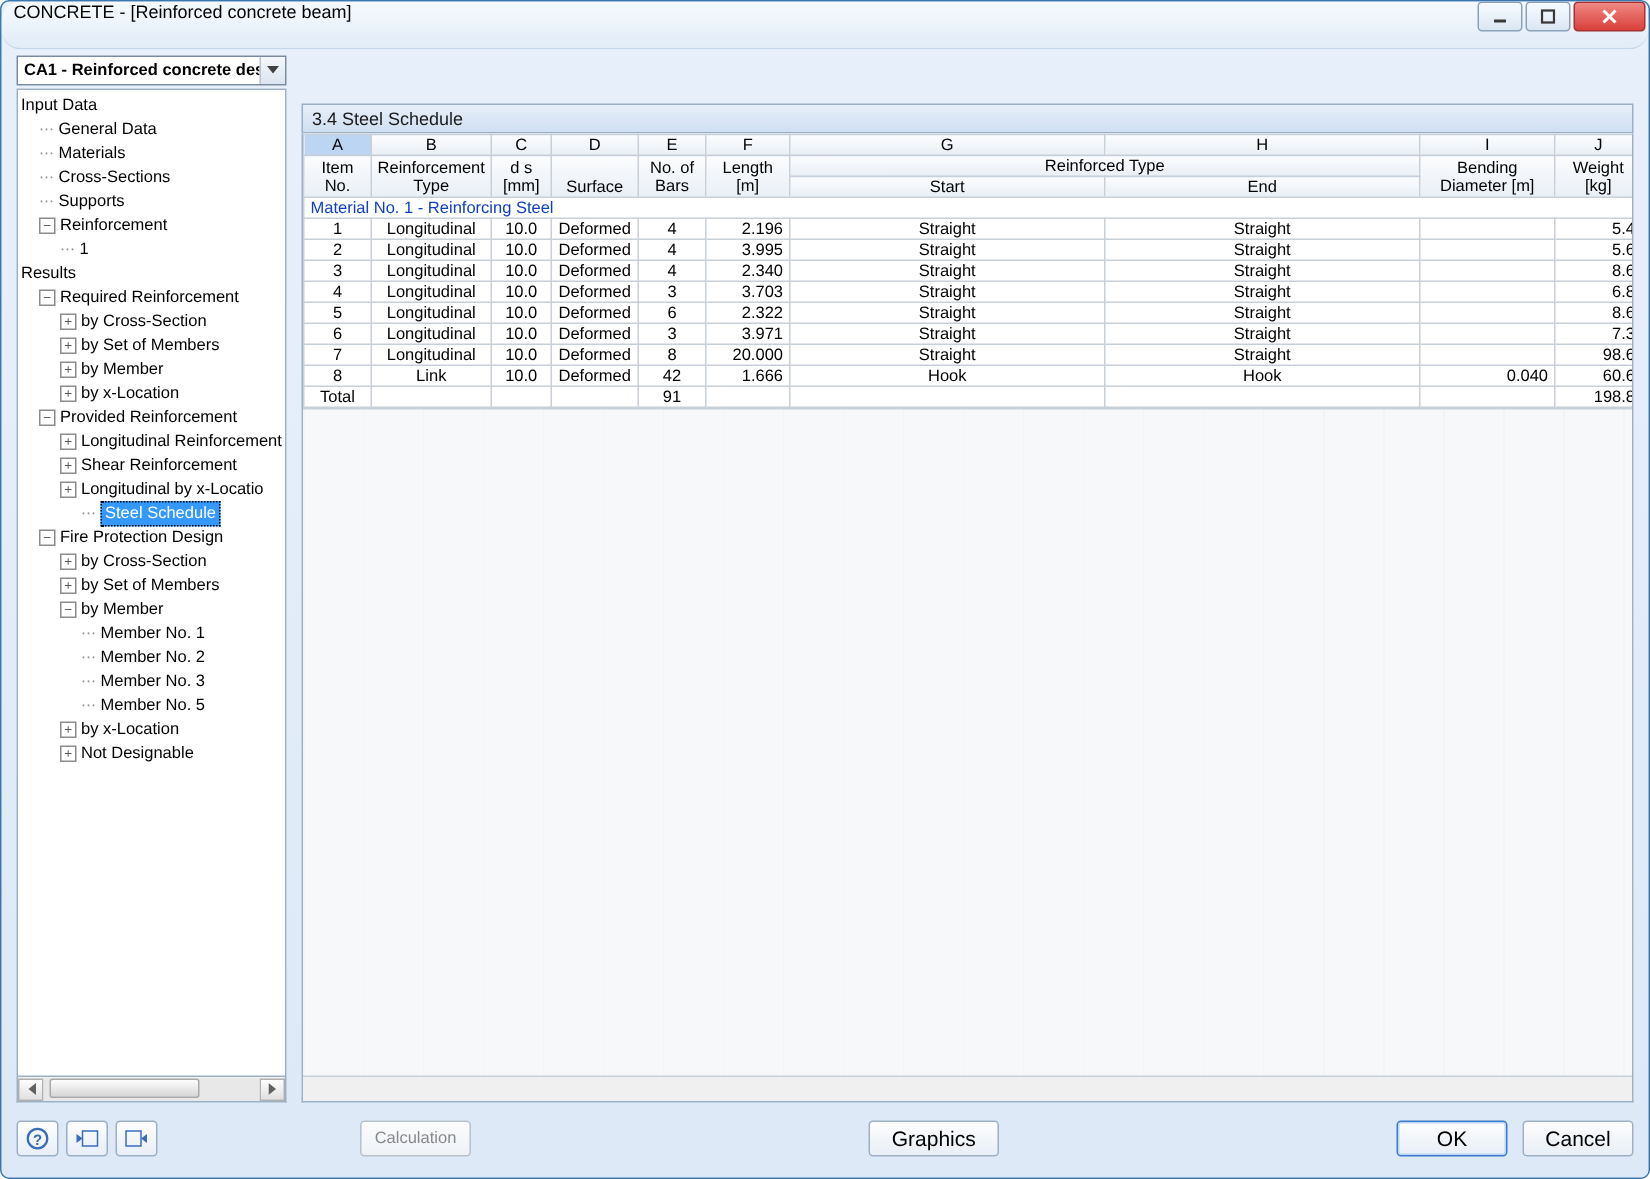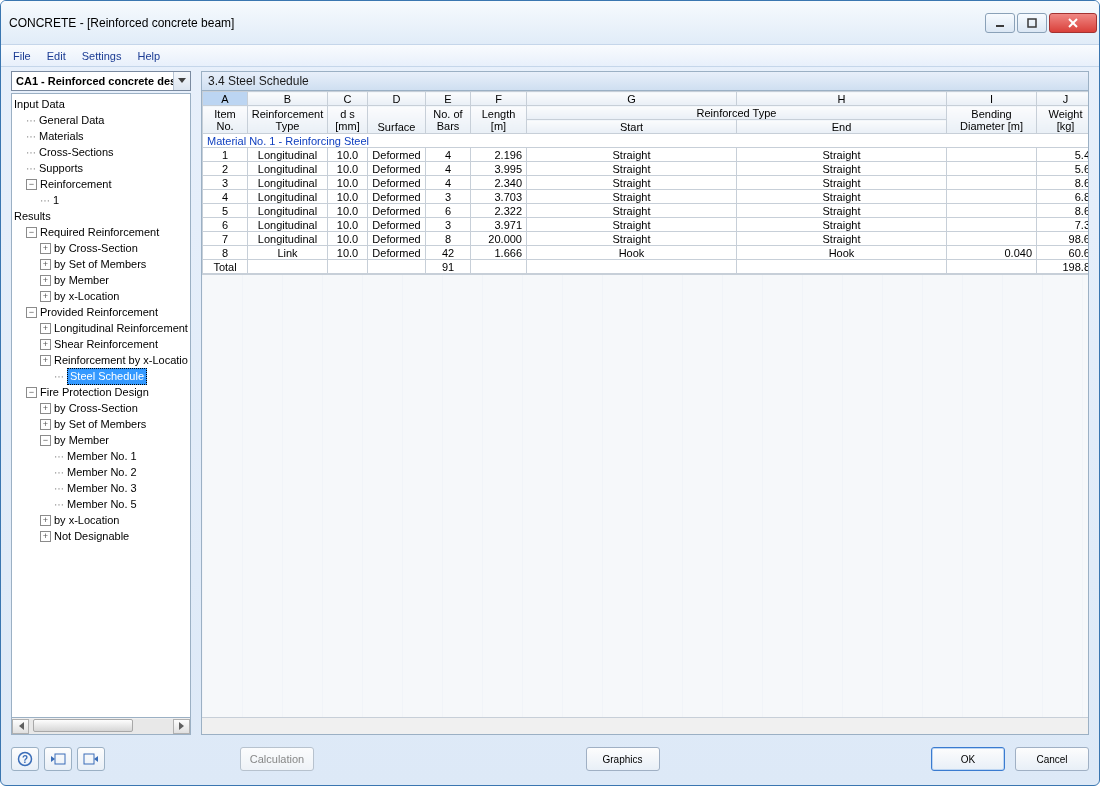--- a/index.html
+++ b/index.html
@@ -6,22 +6,22 @@
 body { margin: 0; padding: 0; background: #fff; font-size: 11px; color: #000; user-select: none; }
 
 .window {
   width: 1100px; height: 786px; border: 1px solid #3a76b0; border-radius: 6px;
   display: flex; flex-direction: column; overflow: hidden;
   background: linear-gradient(#e8f0fb, #dde9f7);
 }
 
 
 .titlebar {
-  height: 44px; display: flex; align-items: center; padding: 0 2px 0 8px;
-  background: linear-gradient(#f6fafd, #e1ecf8); border-bottom: 1px solid #c5d6ea;
+  height: 32px; display: flex; padding: 0 2px 0 8px;
+  background: linear-gradient(#f6fafd, #e1ecf8); border-bottom: 1px solid #c5d6ea; border-radius: 13px;
 }
 .titlebar-title { flex: 1; font-size: 12px; color: #000; }
 .titlebar-buttons { display: flex; }
 .tb-btn {
   width: 30px; height: 20px; border: 1px solid #8aa1b8; border-radius: 3px;
   margin-left: 2px; display: flex; align-items: center; justify-content: center;
   background: linear-gradient(#f7fbff, #dbe7f4); font-size: 12px;
 }
 .tb-close {
   width: 48px; background: linear-gradient(#f08884, #d9403a); border-color: #a33231; color: #fff;
@@ -86,21 +86,21 @@
 .hs-track { flex: 1; height: 15px; background: #e8e8e8; position: relative; }
 .hs-thumb {
   position: absolute; left: 4px; top: 0; width: 100px; height: 13px;
   background: linear-gradient(#fdfdfd, #d6d6d6); border: 1px solid #a8a8a8; border-radius: 2px;
 }
 
 
 .right-panel { flex: 1; display: flex; flex-direction: column; margin-left: 10px; min-width: 0; }
 .panel-title {
   height: 20px; background: linear-gradient(#e8effa, #cfdff1); border: 1px solid #9bb0c4;
-  display: flex; align-items: center; padding: 0 6px; font-size: 12px; color: #1a1a1a;
+  display: flex; align-items: center; padding: 0 6px; font-size: 12px; color: #1a1a1a; margin-top: 32px;
 }
 .grid-wrap {
   flex: 1; border: 1px solid #9bb0c4; border-top: none; background: #fff; overflow: hidden;
   display: flex; flex-direction: column;
 }
 table.grid { border-collapse: collapse; width: 100%; table-layout: fixed; }
 table.grid th, table.grid td {
   border: 1px solid #c7cfd8; font-size: 11px; text-align: center; height: 14px;
   white-space: nowrap; overflow: hidden; padding: 0 2px;
 }
@@ -134,21 +134,21 @@
   background: linear-gradient(#fdfdfd, #e8eff7); margin-right: 5px;
   display: inline-flex; align-items: center; justify-content: center;
 }
 .calc-btn {
   width: 74px; height: 24px; border: 1px solid #b7c2ce; border-radius: 3px;
   background: linear-gradient(#fbfcfd, #eef2f7); color: #888; font-size: 11px;
   display: inline-flex; align-items: center; justify-content: center;
 }
 .big-btn {
   min-width: 74px; height: 24px; border: 1px solid #a0b0c4; border-radius: 3px;
-  background: linear-gradient(#fdfdfd, #e8eff7); padding: 0 14px; font-size: 10px;
+  background: linear-gradient(#fdfdfd, #e8eff7); padding: 0 14px; font-size: 14px;
   display: inline-flex; align-items: center; justify-content: center; margin-left: 10px;
 }
 .big-btn.primary { border: 1px solid #3a7bd0; box-shadow: 0 0 0 1px #bcd5f2 inset; }
 
 
 .cA{width:45px}.cB{width:80px}.cC{width:40px}.cD{width:58px}.cE{width:45px}
 .cF{width:56px}.cG{width:210px}.cH{width:210px}.cI{width:90px}.cJ{width:58px}
 </style>
 </head>
 <body>
@@ -170,26 +170,20 @@
       </div>
       <div class="tb-btn tb-close">
         <svg width="12" height="10">
             <line x1="2" y1="1" x2="10" y2="9" stroke-width="2"></line>
             <line x1="10" y1="1" x2="2" y2="9" stroke-width="2"></line>
           </svg>
       </div>
     </div>
   </div>
 
-  <div class="menubar">
-    <div class="menu-item">File</div>
-    <div class="menu-item">Edit</div>
-    <div class="menu-item">Settings</div>
-    <div class="menu-item">Help</div>
-  </div>
 
   <div class="client">
     <div class="main-row">
 
       <div class="sidebar">
         <div class="combo">
           <span class="combo-text">CA1 - Reinforced concrete desig</span>
           <span class="combo-btn">
             <svg width="8" height="6">
                 <polygon points="0,0 8,0 4,5" fill="#404040"></polygon>
@@ -257,21 +251,21 @@
           <div class="tree-row ind2">
               <span class="tree-exp">+</span>
               <span class="tree-label">Longitudinal Reinforcement</span>
             </div>
           <div class="tree-row ind2">
               <span class="tree-exp">+</span>
               <span class="tree-label">Shear Reinforcement</span>
             </div>
           <div class="tree-row ind2">
               <span class="tree-exp">+</span>
-              <span class="tree-label">Reinforcement by x-Locatio</span>
+              <span class="tree-label">Longitudinal by x-Locatio</span>
             </div>
           <div class="tree-row ind2 selected">
               <span class="tree-exp-empty"></span>
               <span class="tree-dots">⋯</span>
               <span class="tree-label">Steel Schedule</span>
             </div>
 
           <div class="tree-row ind1">
               <span class="tree-exp">−</span>
               <span class="tree-label">Fire Protection Design</span>

